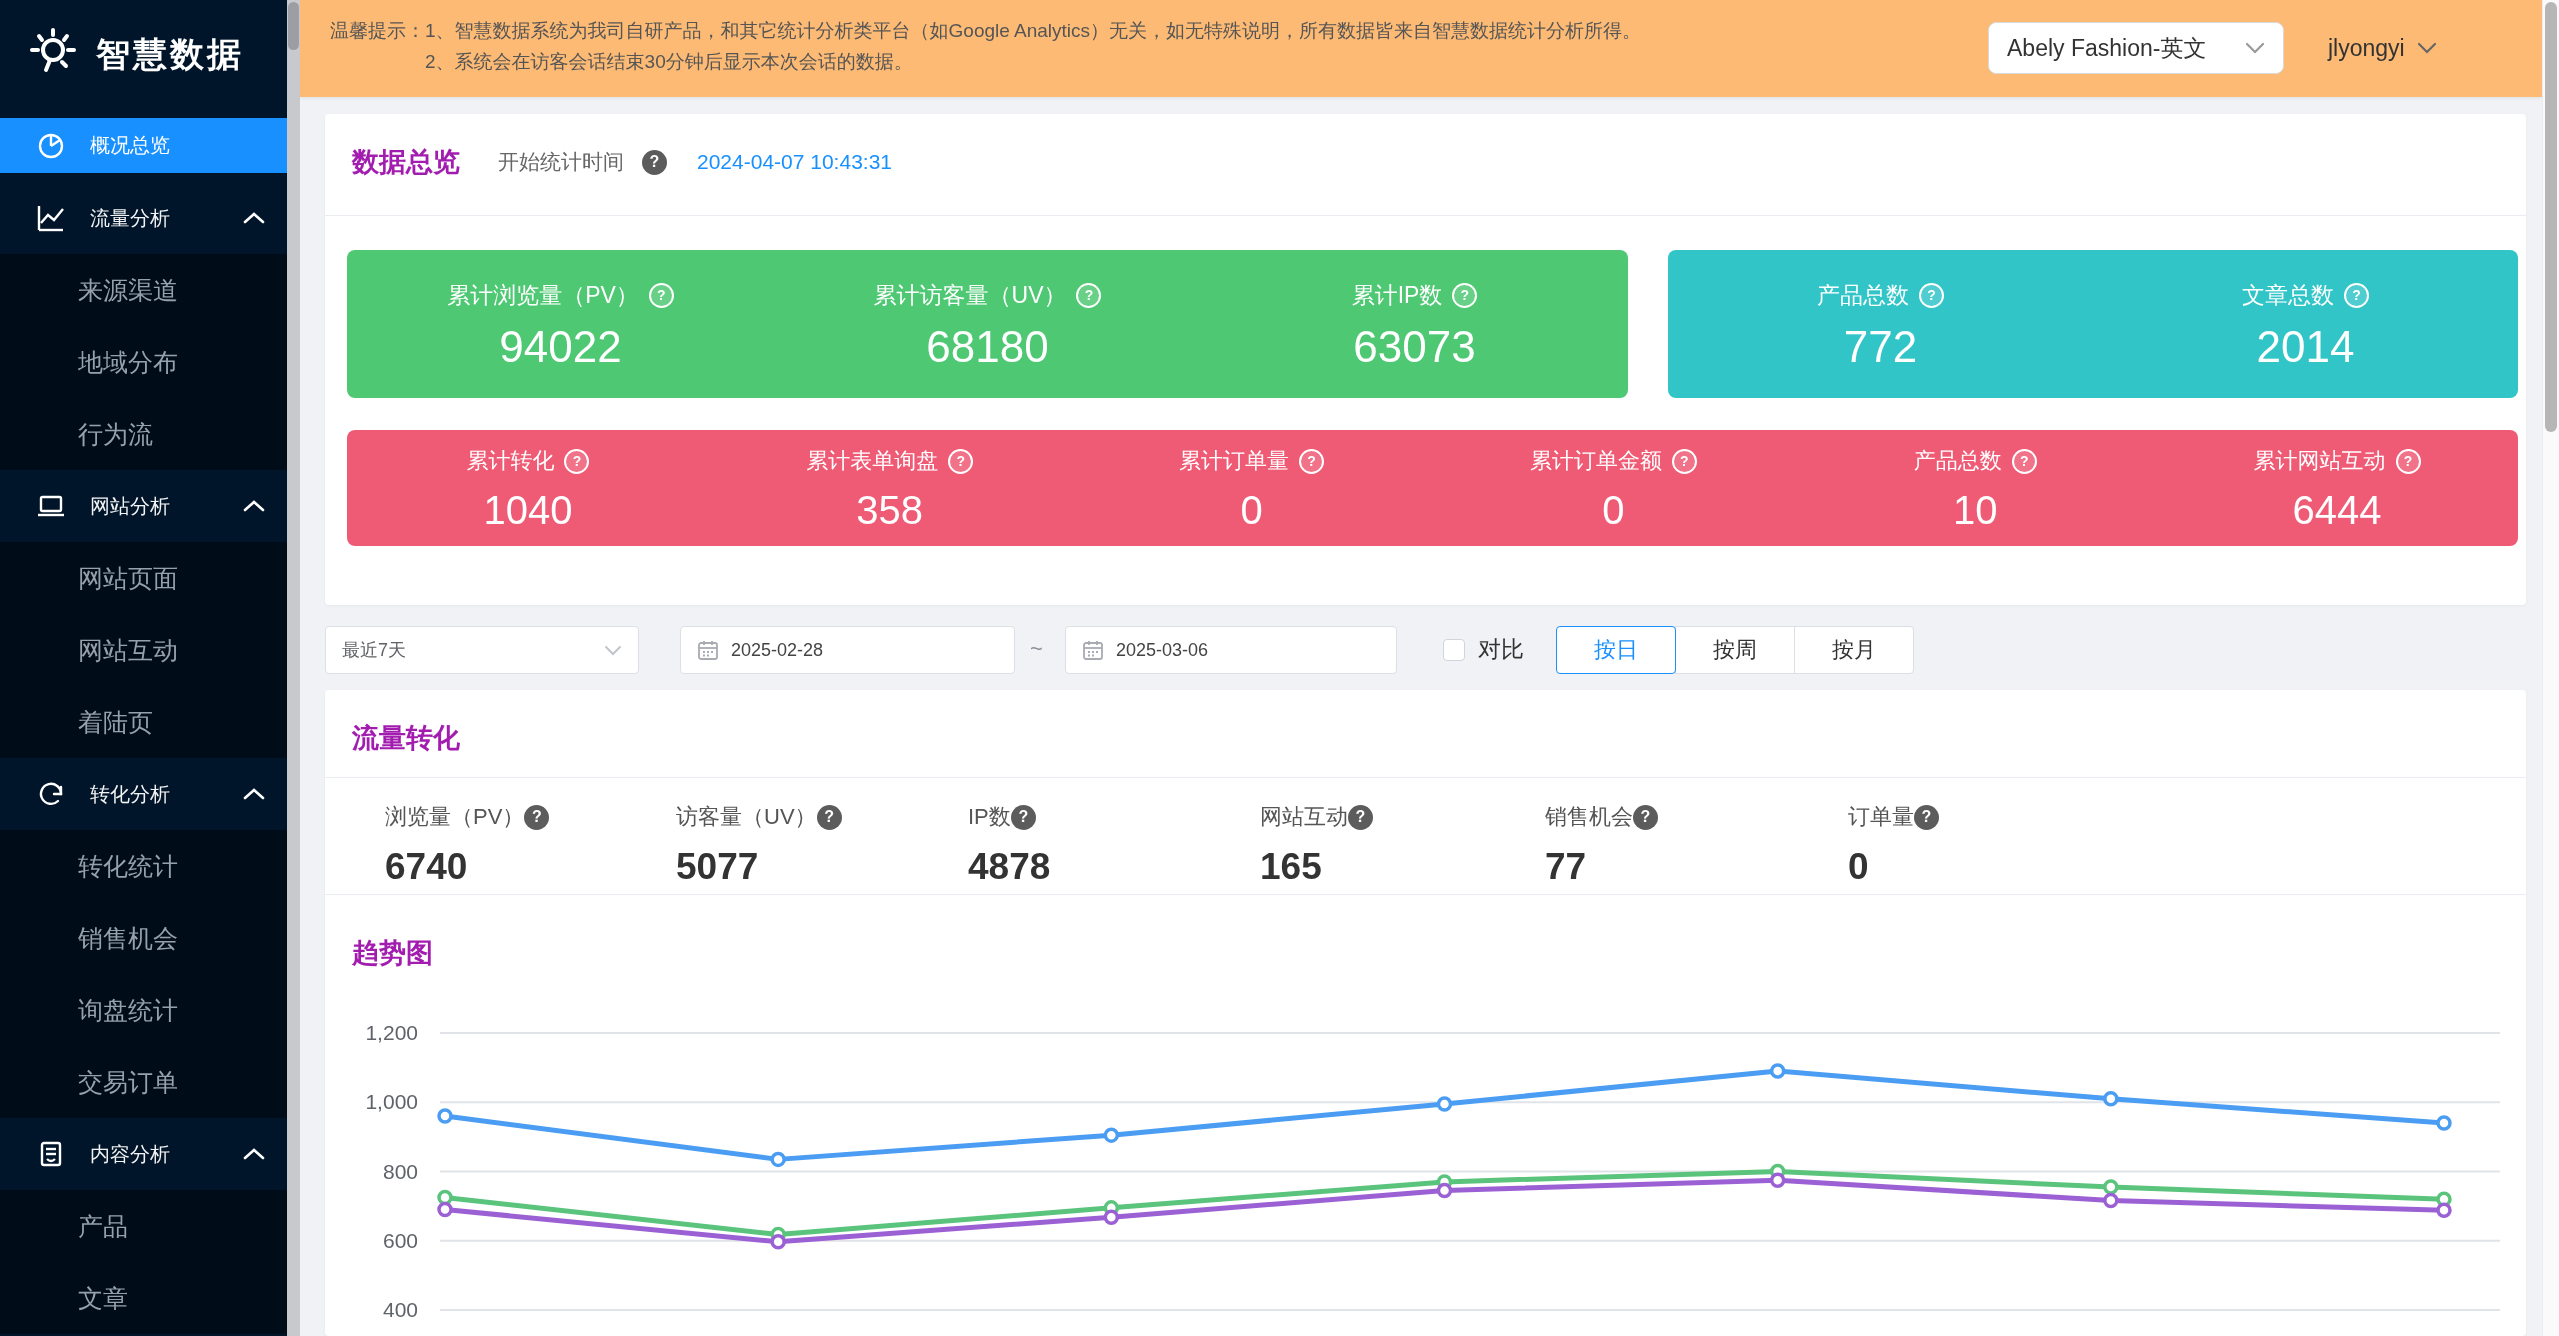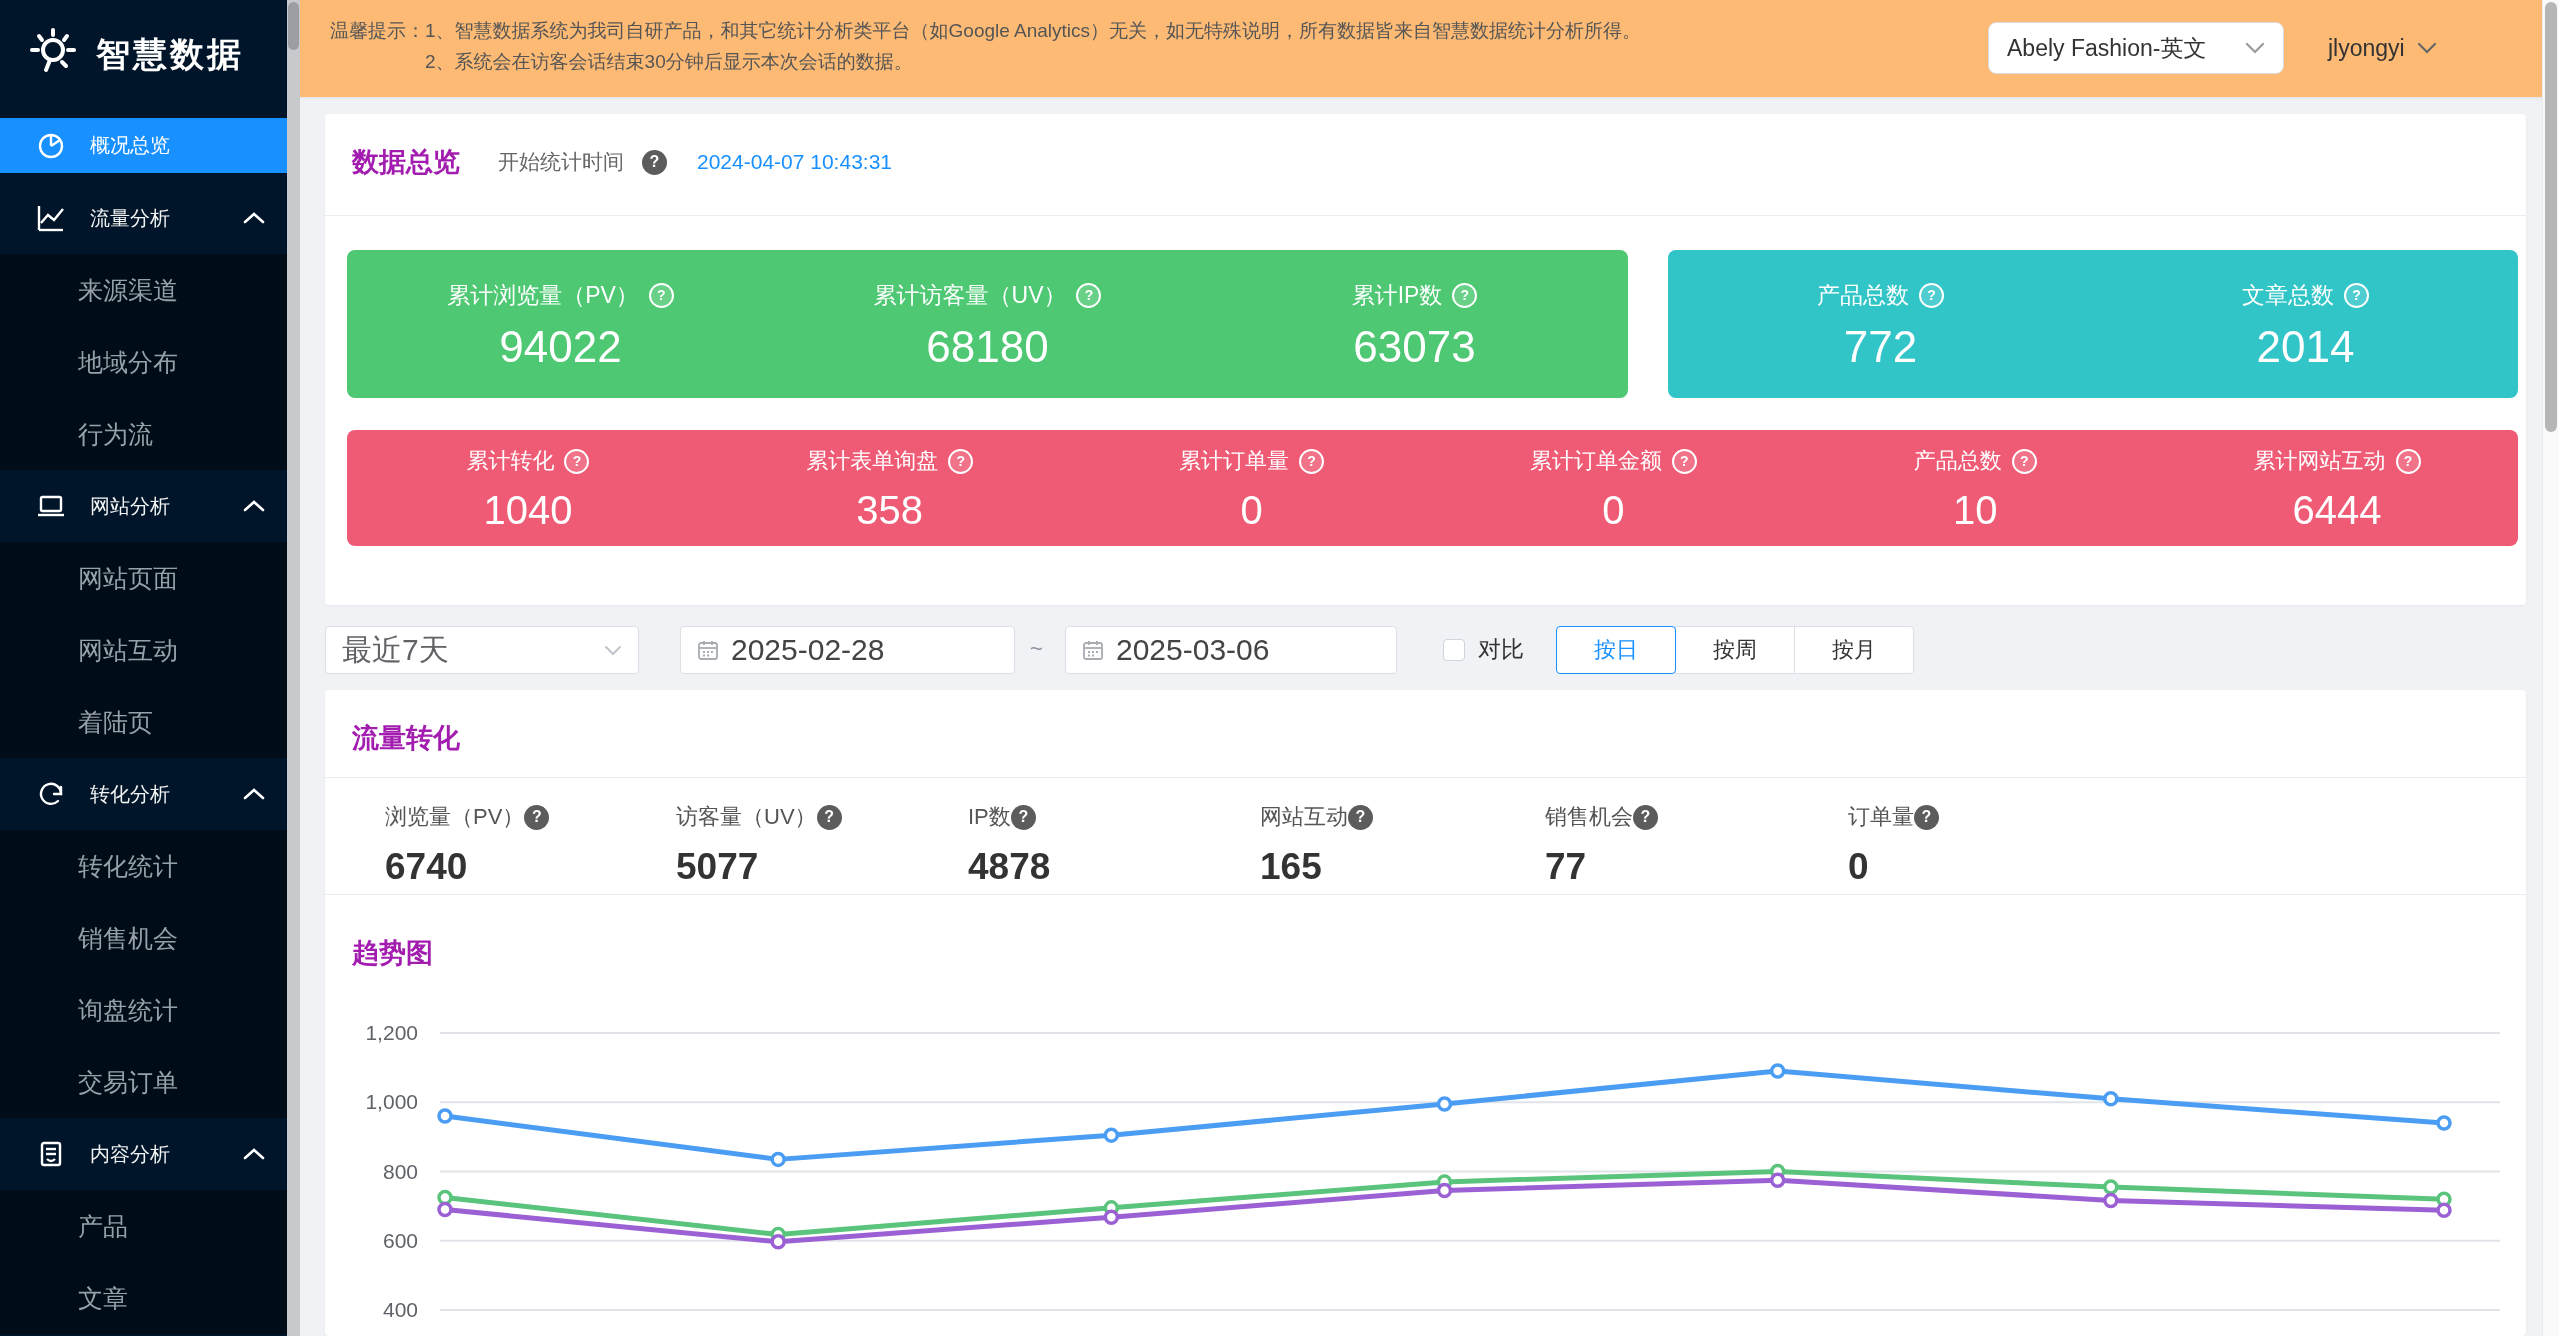--- a/index.html
+++ b/index.html
@@ -61,21 +61,21 @@
   .card .lab{display:flex;align-items:center;gap:10px;font-size:23px;}
   .card .val{font-size:44px;font-weight:500;line-height:1;}
   .card.green{left:22px;top:136px;width:1281px;height:148px;background:#4ec873;}
   .card.teal{left:1343px;top:136px;width:850px;height:148px;background:#31c5c8;}
   .card.pink{left:22px;top:316px;width:2171px;height:116px;background:#ef5b75;}
   .card.pink .lab{font-size:22px;}
   .card.pink .val{font-size:40px;}
 
   
   .ctl{position:absolute;background:#fff;border:1px solid #dcdfe6;border-radius:4px;height:48px;box-sizing:border-box;
-       display:flex;align-items:center;font-size:30px;color:#555;cursor:pointer;}
+       display:flex;align-items:center;font-size:18px;color:#555;cursor:pointer;}
   .range-select{left:325px;top:626px;width:314px;padding:0 16px;color:#606266;}
   .range-select .txt{flex:1;}
   .date-input{padding:0 16px;gap:12px;color:#444;}
   .d1{left:680px;top:626px;width:335px;}
   .d2{left:1065px;top:626px;width:332px;}
   .tilde{position:absolute;left:1030px;top:636px;font-size:22px;color:#8a8f99;}
   .checkbox{position:absolute;left:1443px;top:639px;width:22px;height:22px;border:1px solid #d0d4dc;border-radius:4px;
             background:#fff;cursor:pointer;box-sizing:border-box;}
   .cb-label{position:absolute;left:1478px;top:634px;font-size:23px;color:#333;}
   .seg-group{position:absolute;left:1548px;top:626px;display:flex;}

